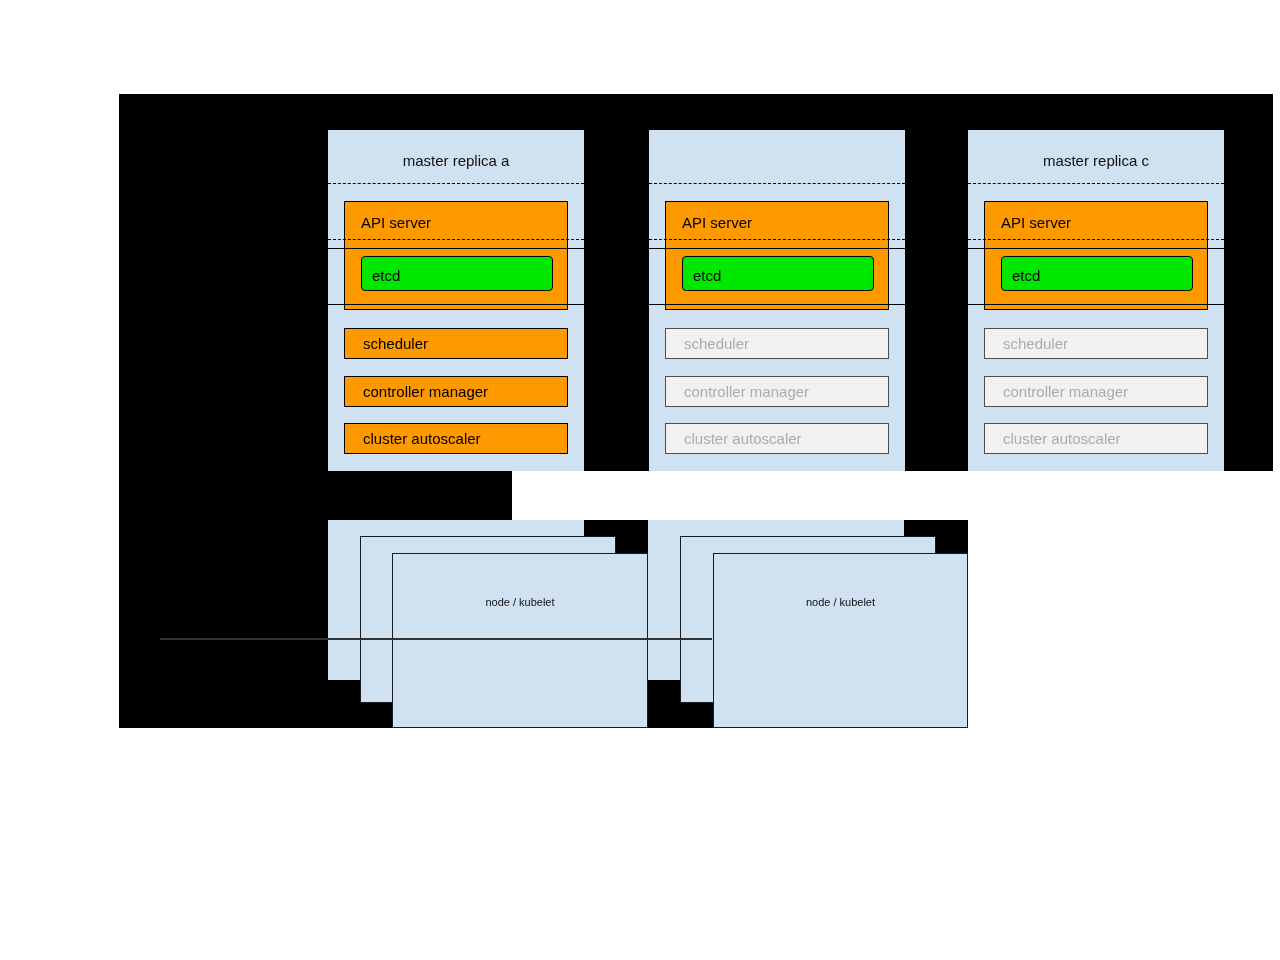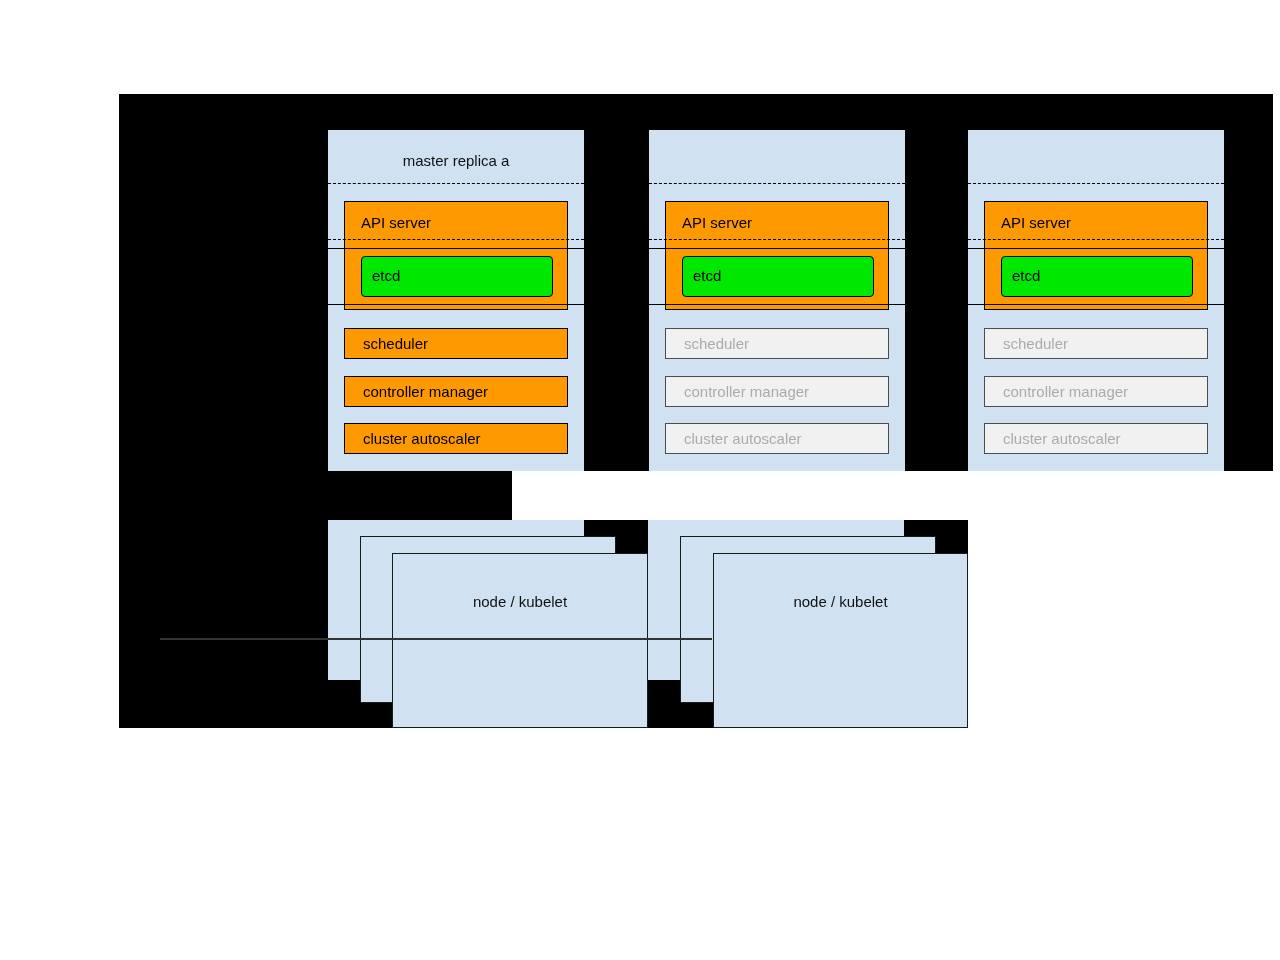--- a/index.html
+++ b/index.html
@@ -21,21 +21,21 @@
   .hline.dashed{border-top:1px dashed #000;}
   .hline.solid{border-top:1px solid #000;}
   .api{
     position:absolute;left:16px;top:71px;width:224px;height:109px;
     background:#ff9900;border:1px solid #000;box-sizing:border-box;z-index:2;
   }
   .api-label{
     position:absolute;left:16px;top:12px;font-size:15px;color:#000;line-height:18px;
   }
   .etcd{
-    position:absolute;left:33px;top:126px;width:192px;height:41px;
+    position:absolute;left:33px;top:126px;width:192px;height:35px;
     background:#00e800;border:1.5px solid #000;border-radius:4px;
     box-sizing:border-box;z-index:4;
   }
   .etcd-label{
     position:absolute;left:10px;top:0;font-size:15px;color:#000;line-height:38px;
   }
   .proc{
     position:absolute;left:16px;width:224px;height:31px;
     box-sizing:border-box;z-index:2;font-size:15px;line-height:29px;
   }
@@ -47,21 +47,21 @@
   .node-mid{
     position:absolute;width:256px;height:167px;background:#d0e1f2;
     border:1px solid #1a1a1a;box-sizing:border-box;z-index:2;
   }
   .node-front{
     position:absolute;width:256px;height:175px;background:#d0e1f2;
     border:1px solid #1a1a1a;box-sizing:border-box;z-index:3;
   }
   .node-label{
     position:absolute;left:0;top:38px;width:100%;height:20px;text-align:center;
-    font-size:15px;color:#111;line-height:20px;
+    font-size:11px;color:#111;line-height:20px;
   }
   .divider{
     position:absolute;left:160px;top:638px;width:552px;height:2px;
     background:#333333;z-index:4;
   }
 </style>
 </head>
 <body>
 
 <div class="bg-black" style="left:119px;top:94px;width:1154px;height:377px;"></div>
@@ -107,20 +107,21 @@
   </div>
   <div class="proc standby" style="top:246px;">
     <span>controller manager</span>
   </div>
   <div class="proc standby" style="top:293px;">
     <span>cluster autoscaler</span>
   </div>
 </div>
 
 <div class="master" style="left:968px;">
+  <div class="m-title">master replica c</div>
   <div class="hline dashed" style="top:53px;"></div>
   <div class="api">
     <div class="api-label">API server</div>
   </div>
   <div class="hline dashed" style="top:109px;"></div>
   <div class="hline solid" style="top:118px;"></div>
   <div class="etcd">
     <div class="etcd-label">etcd</div>
   </div>
   <div class="hline solid" style="top:174px;"></div>

